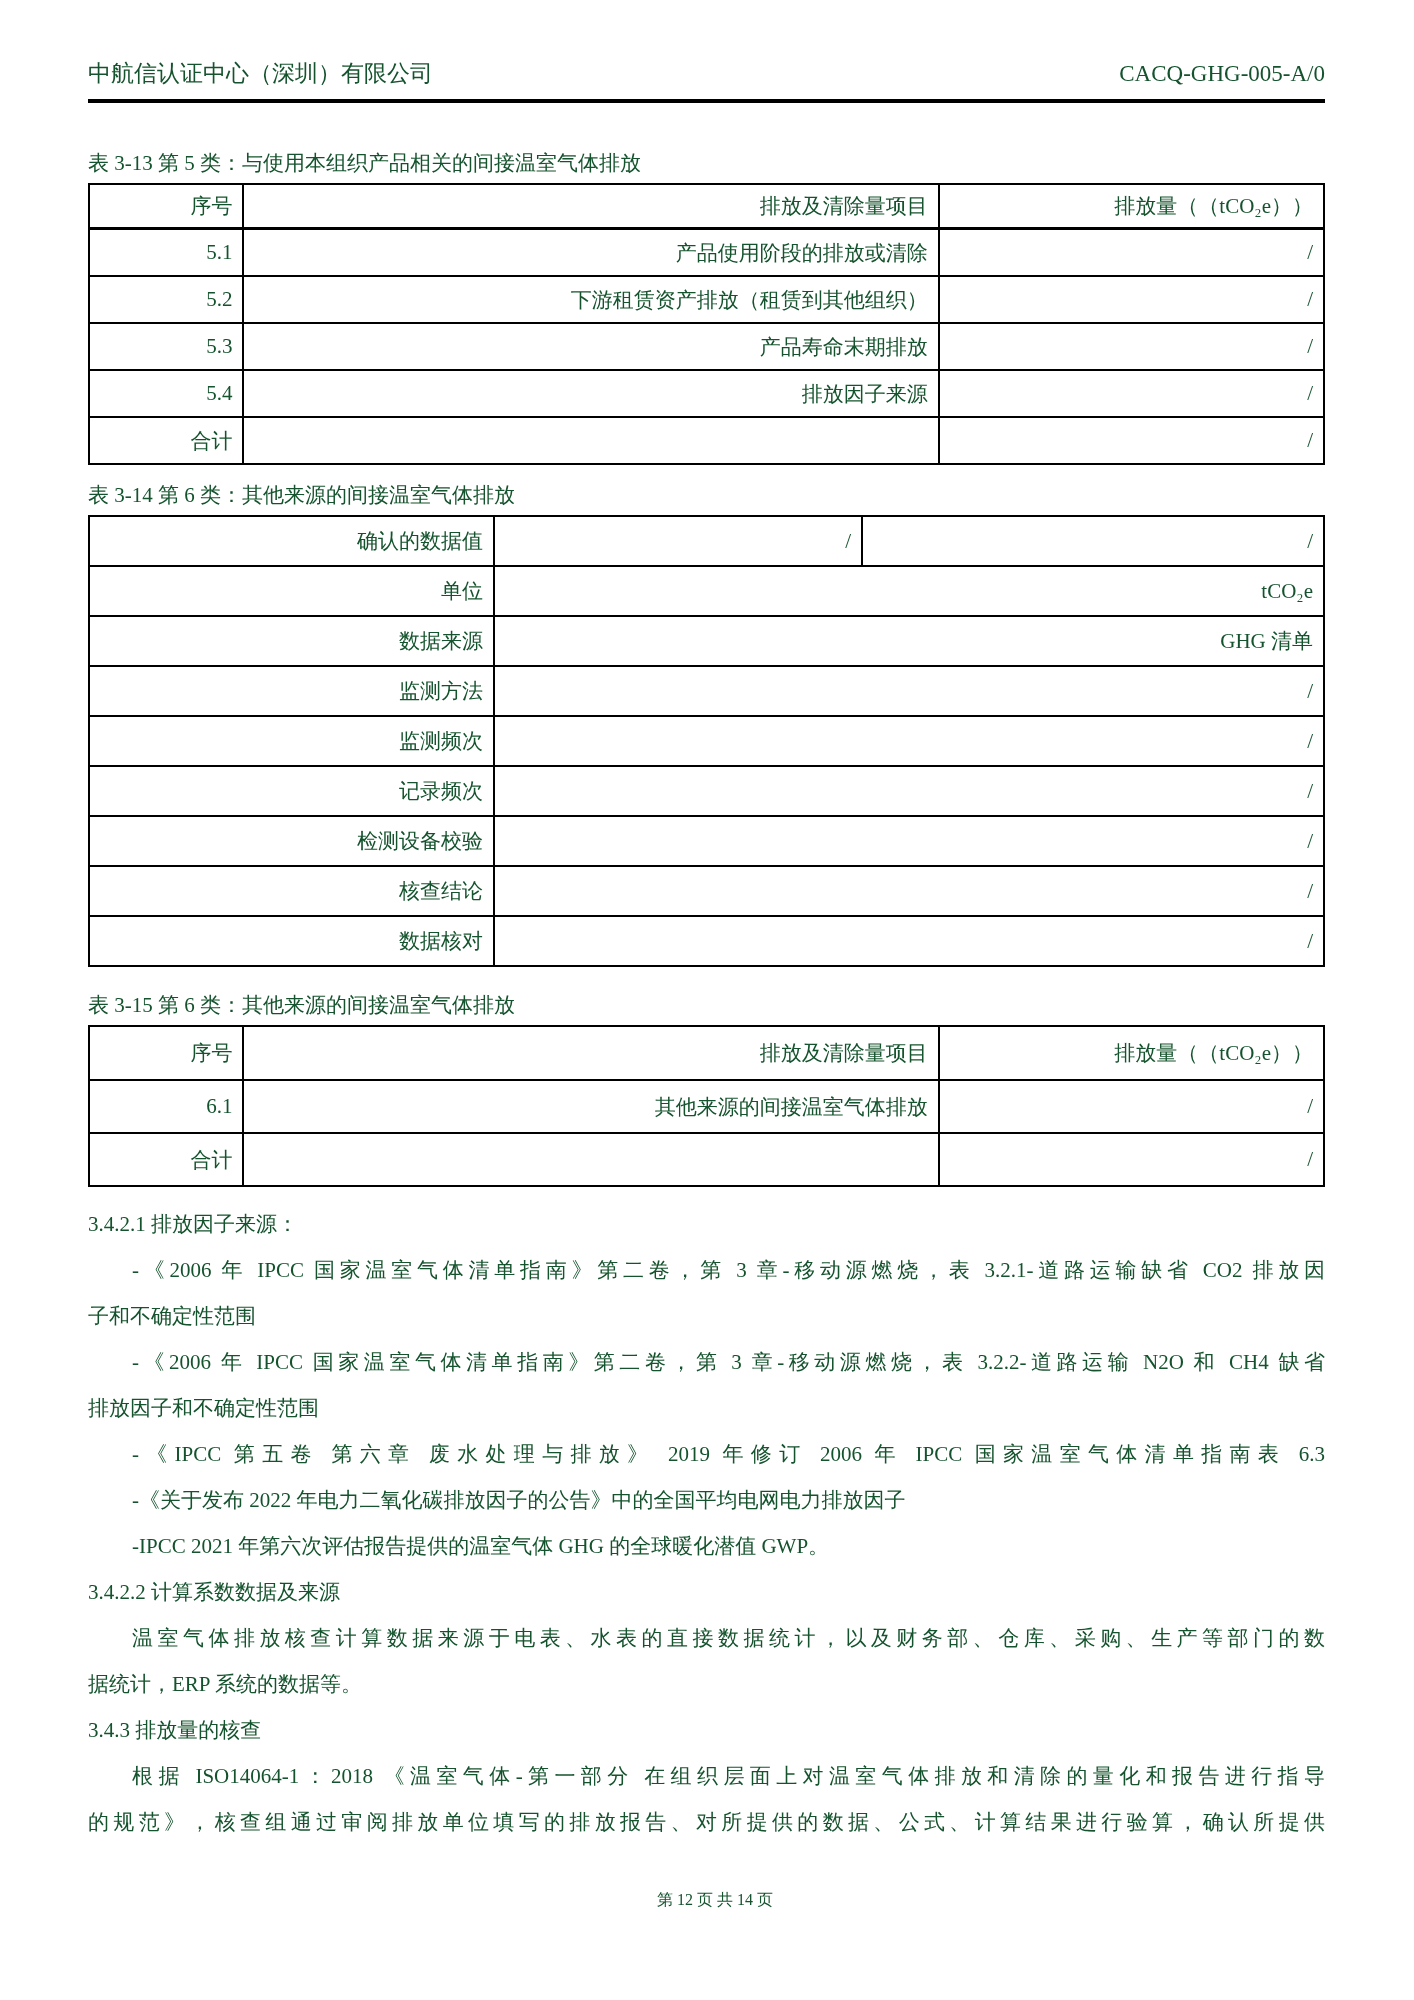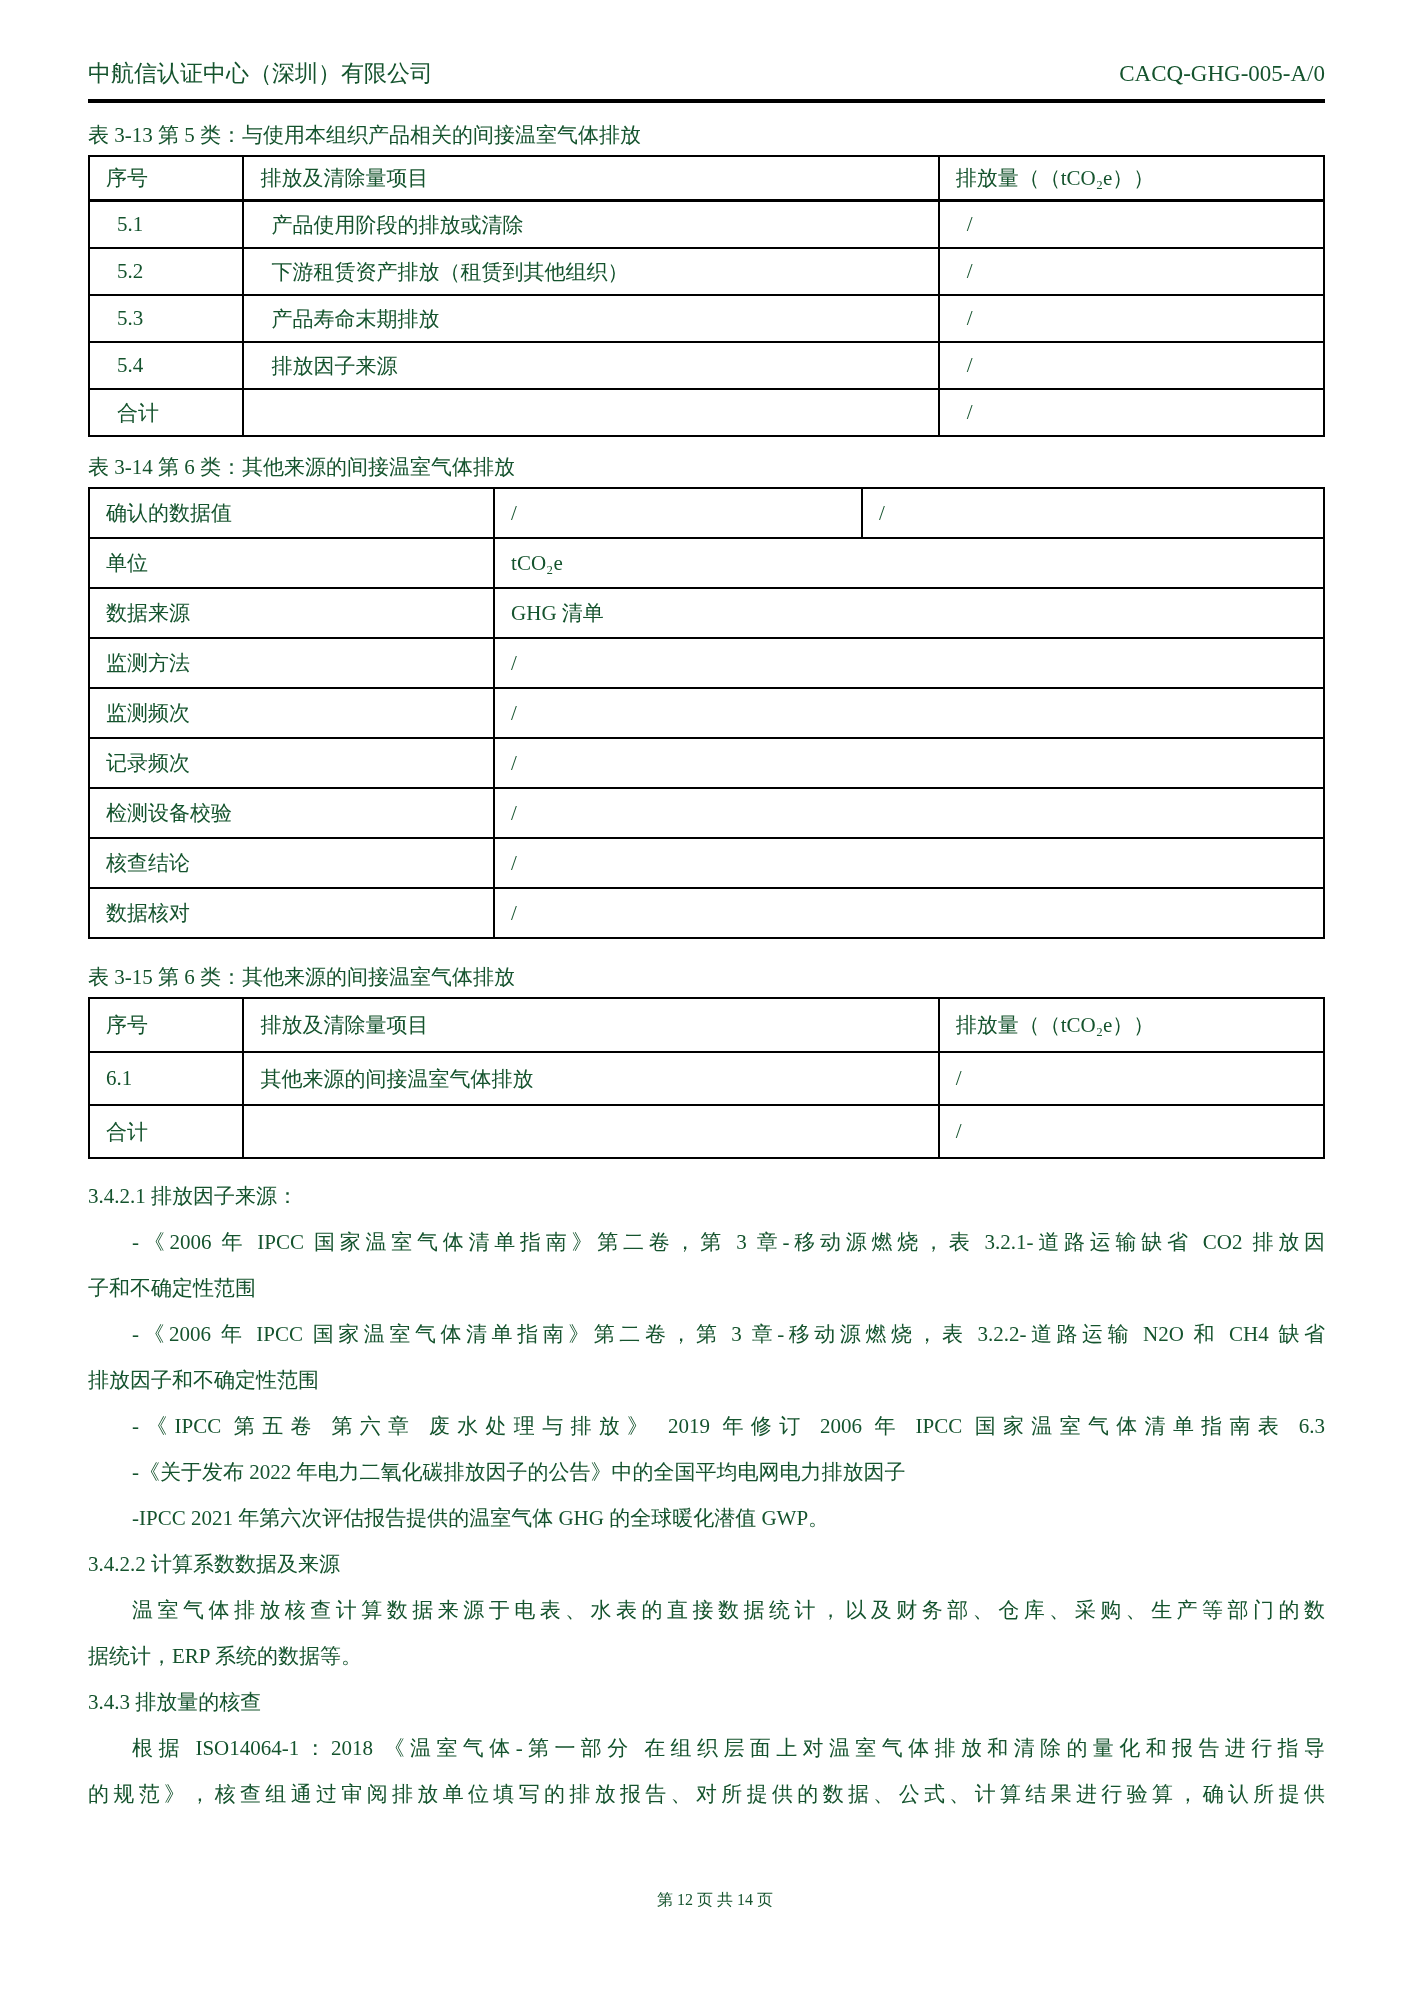--- a/index.html
+++ b/index.html
@@ -16,29 +16,29 @@
   }
   
   .doc-header{
     display:flex;justify-content:space-between;align-items:flex-end;
     padding-top:60px;padding-bottom:11px;
     border-bottom:4px solid #000;
     font-size:23px;line-height:28px;
   }
   
   .tbl-title{font-size:21px;line-height:28px;}
-  .tt13{margin-top:18px;}
+  .tt13{margin-top:46px;}
   .tt14{margin-top:16px;}
   .tt15{margin-top:24px;}
   
   table{border-collapse:collapse;width:100%;table-layout:fixed;}
   td,th{
     border:2px solid #000;
     font-size:21px;font-weight:normal;
-    text-align:left;vertical-align:middle;
+    text-align:right;vertical-align:middle;
     padding:0 10px 0 16px;
     overflow:hidden;white-space:nowrap;
   }
   .t13{margin-top:6px;}
   .t13 th{height:42px;border-bottom:3px solid #000;}
   .t13 td{height:45px;padding-left:27px;}
   .t14{margin-top:6px;border-radius:24px;}
   .t14 td{height:48px;}
   .t15{margin-top:6px;}
   .t15 th{height:52px;}

